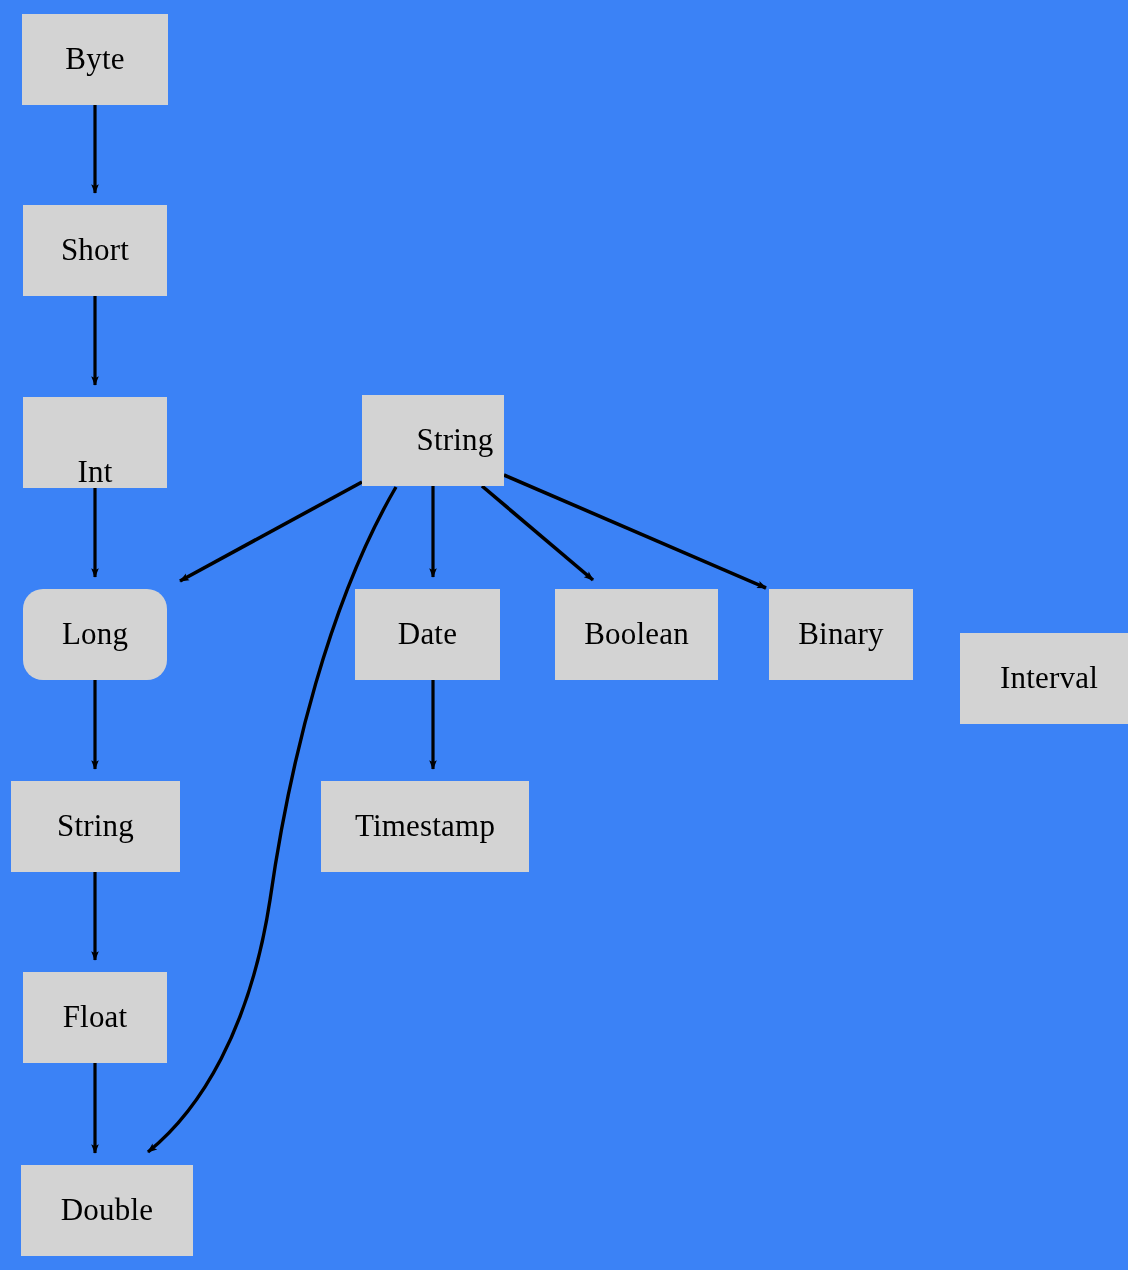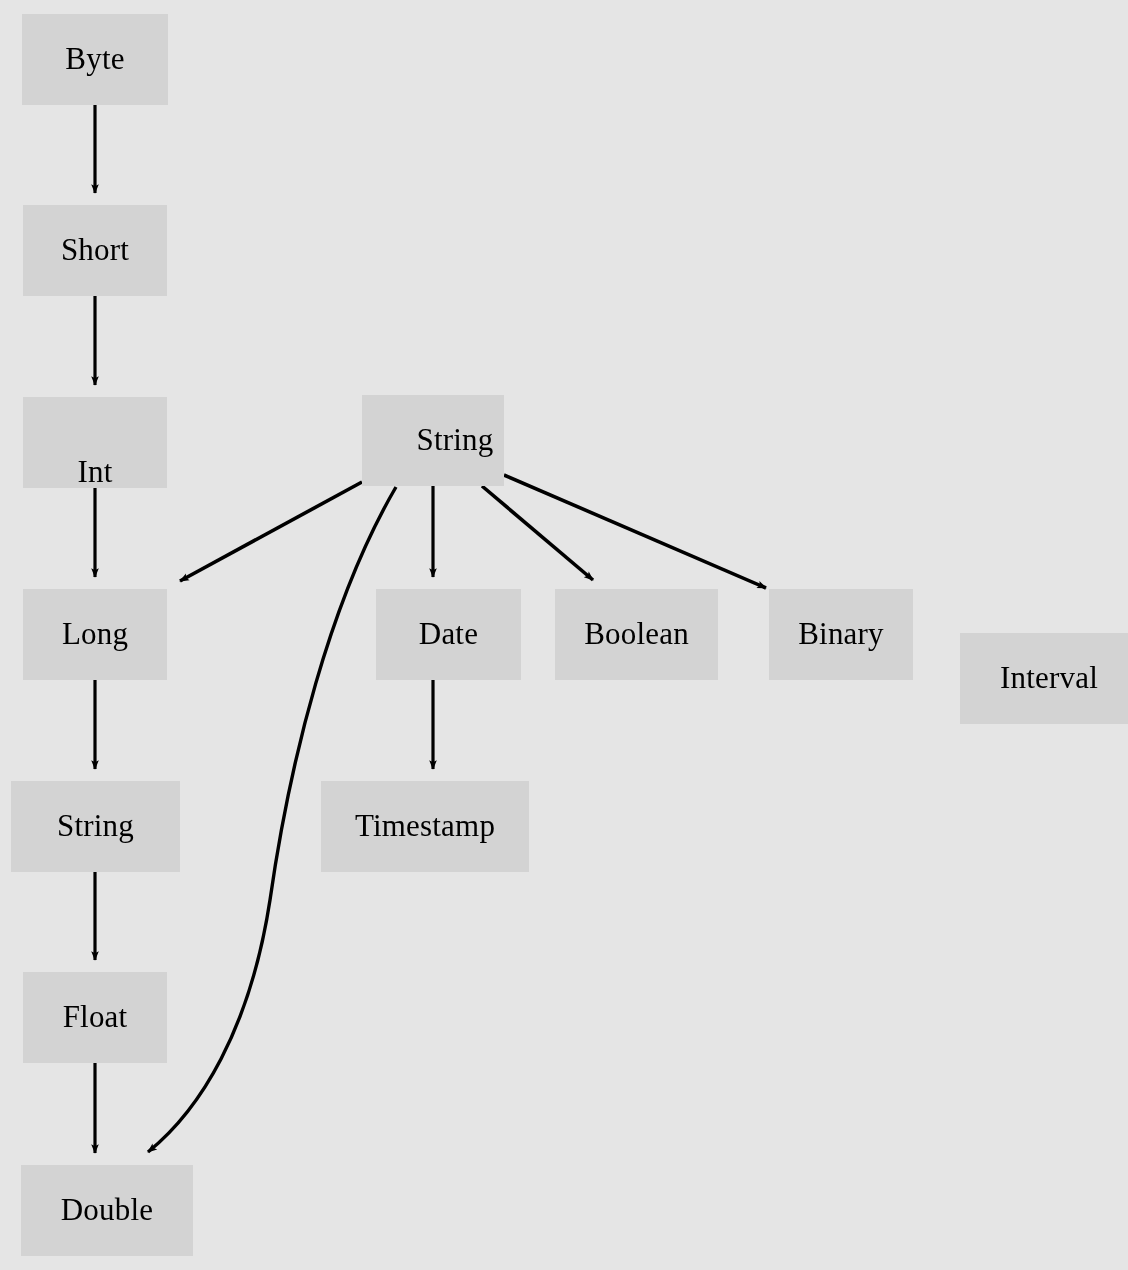--- a/index.html
+++ b/index.html
@@ -7,21 +7,21 @@
     padding: 0;
     background: #ffffff;
   }
   body {
     font-family: "Liberation Serif", "DejaVu Serif", serif;
   }
   #canvas {
     position: relative;
     width: 1128px;
     height: 1270px;
-    background: #e5e5e5;
+    background: #3b82f6;
     overflow: hidden;
   }
   #edge-layer {
     position: absolute;
     left: 0;
     top: 0;
     width: 1128px;
     height: 1270px;
     pointer-events: none;
   }
@@ -80,37 +80,37 @@
 
   <div class="node" style="left:22px;top:14px;width:146px;height:91px;">
     <span class="node-label">Byte</span>
   </div>
   <div class="node" style="left:23px;top:205px;width:144px;height:91px;">
     <span class="node-label">Short</span>
   </div>
   <div class="node" style="left:23px;top:397px;width:144px;height:91px;align-items:flex-end;">
     <span class="node-label">Int</span>
   </div>
-  <div class="node" style="left:23px;top:589px;width:144px;height:91px;">
+  <div class="node" style="left:23px;top:589px;width:144px;height:91px;border-radius:20px;">
     <span class="node-label">Long</span>
   </div>
   <div class="node" style="left:11px;top:781px;width:169px;height:91px;">
     <span class="node-label">String</span>
   </div>
   <div class="node" style="left:23px;top:972px;width:144px;height:91px;">
     <span class="node-label">Float</span>
   </div>
   <div class="node" style="left:21px;top:1165px;width:172px;height:91px;text-align:center;">
     <span class="node-label">Double</span>
   </div>
 
   <div class="node" style="left:362px;top:395px;width:142px;height:91px;padding-left:44px;">
     <span class="node-label">String</span>
   </div>
-  <div class="node" style="left:376px;top:589px;width:145px;height:91px;">
+  <div class="node" style="left:355px;top:589px;width:145px;height:91px;">
     <span class="node-label">Date</span>
   </div>
   <div class="node" style="left:321px;top:781px;width:208px;height:91px;">
     <span class="node-label">Timestamp</span>
   </div>
 
   <div class="node" style="left:555px;top:589px;width:163px;height:91px;">
     <span class="node-label">Boolean</span>
   </div>
   <div class="node" style="left:769px;top:589px;width:144px;height:91px;">

